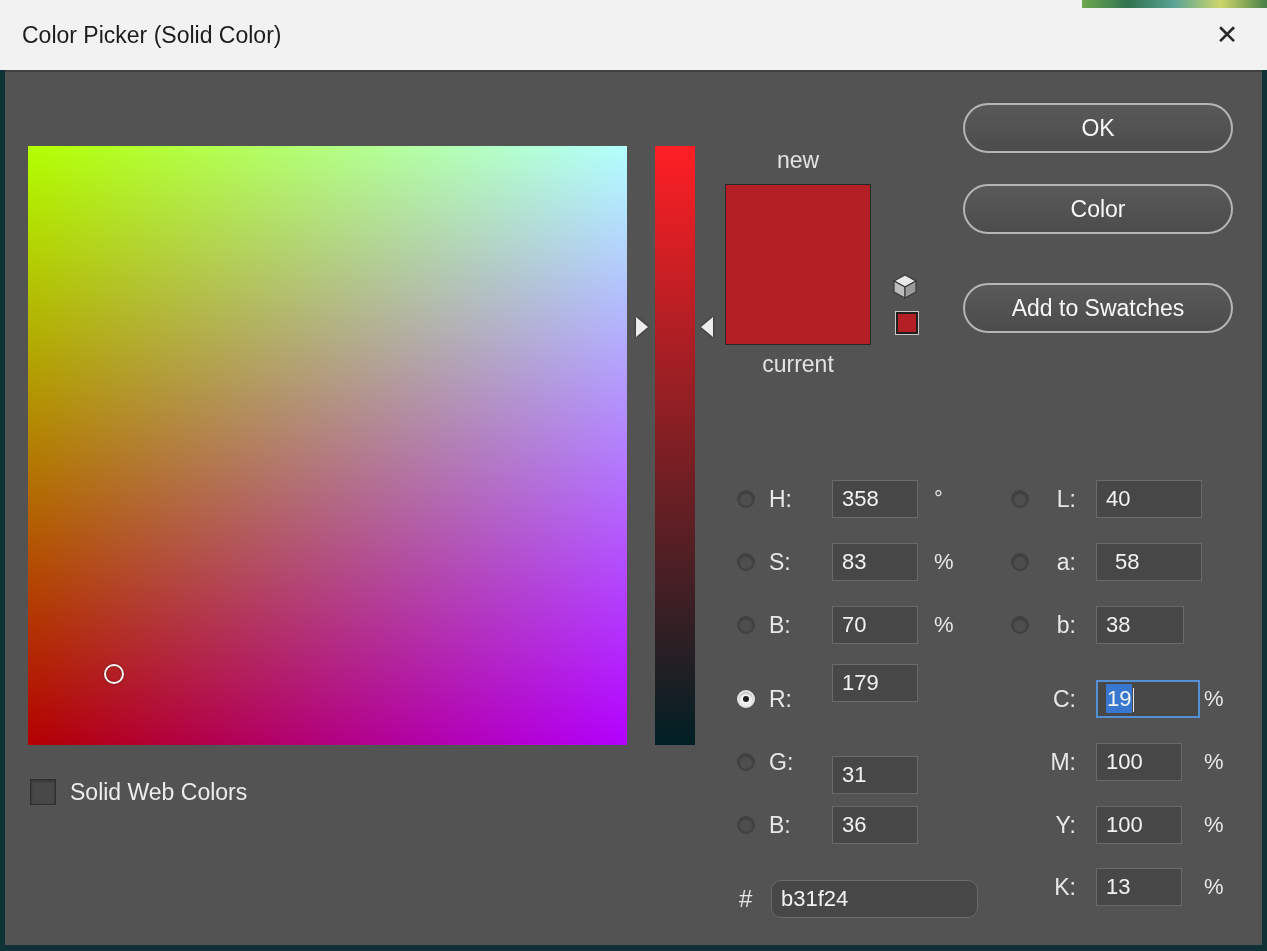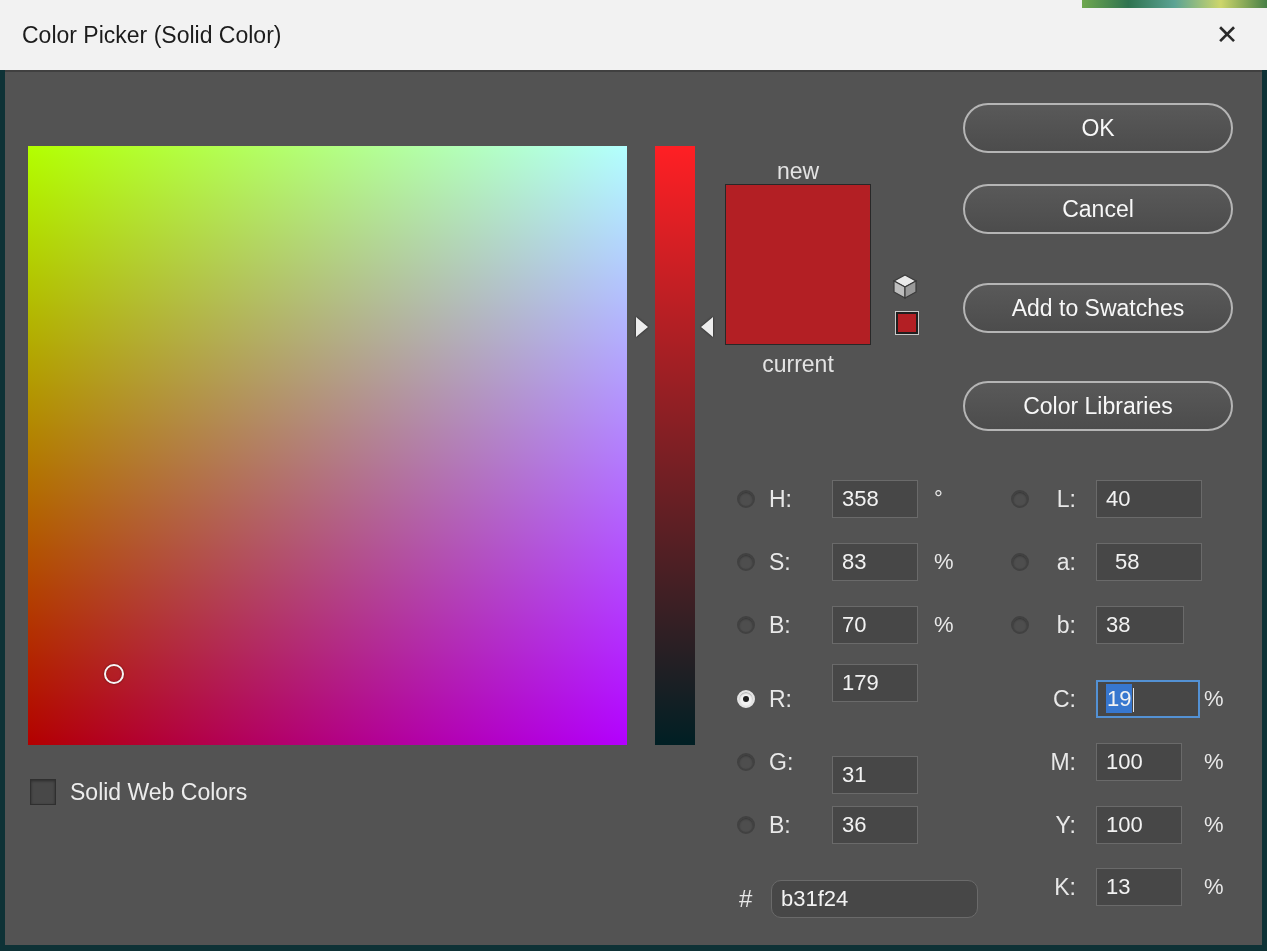--- a/index.html
+++ b/index.html
@@ -86,40 +86,39 @@
   <div class="color-field">
     <div class="cf-green"></div>
     <div class="cf-blue"></div>
     <div class="marker"></div>
   </div>
 
   <div class="channel-slider"></div>
   <div class="arrow-left"></div>
   <div class="arrow-right"></div>
 
-  <div class="swatch-label" style="top:158px;">new</div>
+  <div class="swatch-label" style="top:147px;">new</div>
   <div class="swatch-box">
     <div class="swatch-half" style="background: rgb(179, 31, 36);"></div>
     <div class="swatch-half" style="background: rgb(179, 31, 36);"></div>
   </div>
   <div class="swatch-label" style="top:351px;">current</div>
 
   <div class="cube-icon">
     <svg width="28" height="28" viewBox="0 0 28 28">
       <polygon points="14,3 25,9 14,15 3,9" fill="#e9e9e9" stroke="#3a3a3a" stroke-width="1.2"></polygon>
       <polygon points="3,9 14,15 14,26 3,20" fill="#bdbdbd" stroke="#3a3a3a" stroke-width="1.2"></polygon>
       <polygon points="25,9 14,15 14,26 25,20" fill="#9a9a9a" stroke="#3a3a3a" stroke-width="1.2"></polygon>
     </svg>
   </div>
   <div class="warn-swatch" style="background: rgb(179, 31, 36);"></div>
 
   <div class="btn" style="top:103px;">OK</div>
-  <div class="btn" style="top:184px;">Cancel</div>
+  <div class="btn" style="top:184px;">Color</div>
   <div class="btn" style="top:283px;">Add to Swatches</div>
-  <div class="btn" style="top:381px;">Color Libraries</div>
 
   <div class="radio" style="left:737px; top:490px;"></div>
   <div class="flabel" style="left:769px; top:480px;">H:</div>
   <div class="finput" style="left:832px; top:480px; width:86px;">358</div>
   <div class="funit" style="left:934px; top:480px;">°</div>
 
   <div class="radio" style="left:737px; top:553px;"></div>
   <div class="flabel" style="left:769px; top:543px;">S:</div>
   <div class="finput" style="left:832px; top:543px; width:86px;">83</div>
   <div class="funit" style="left:934px; top:543px;">%</div>

